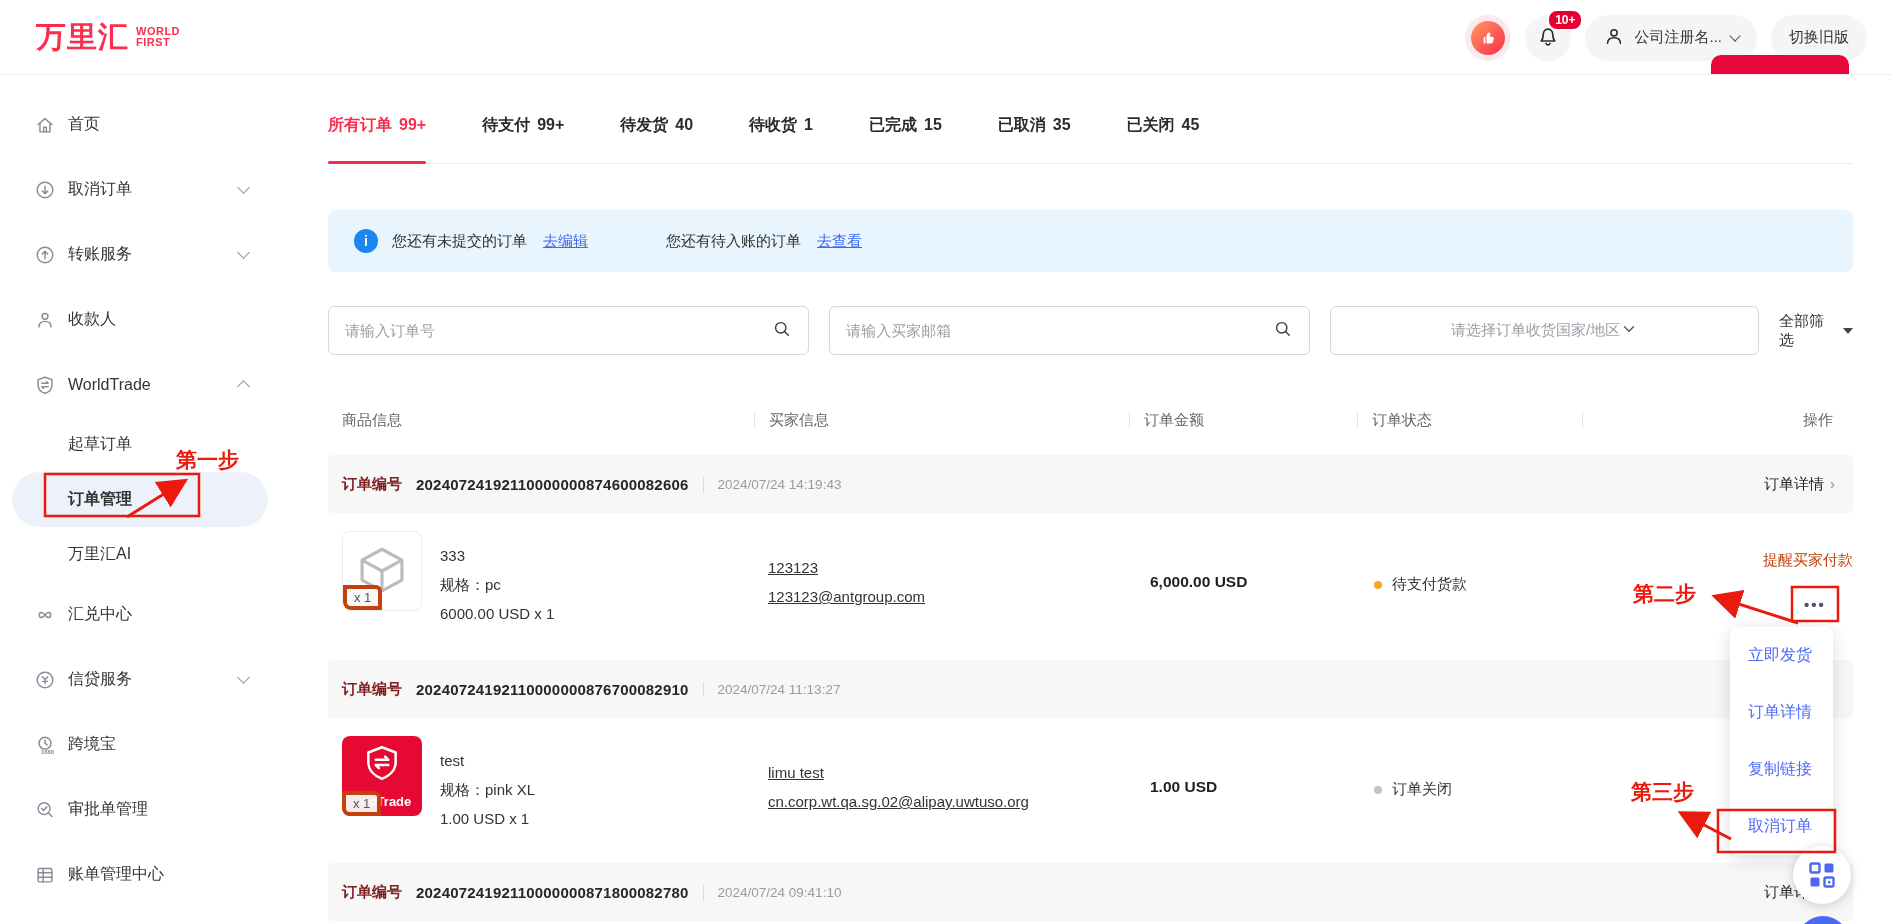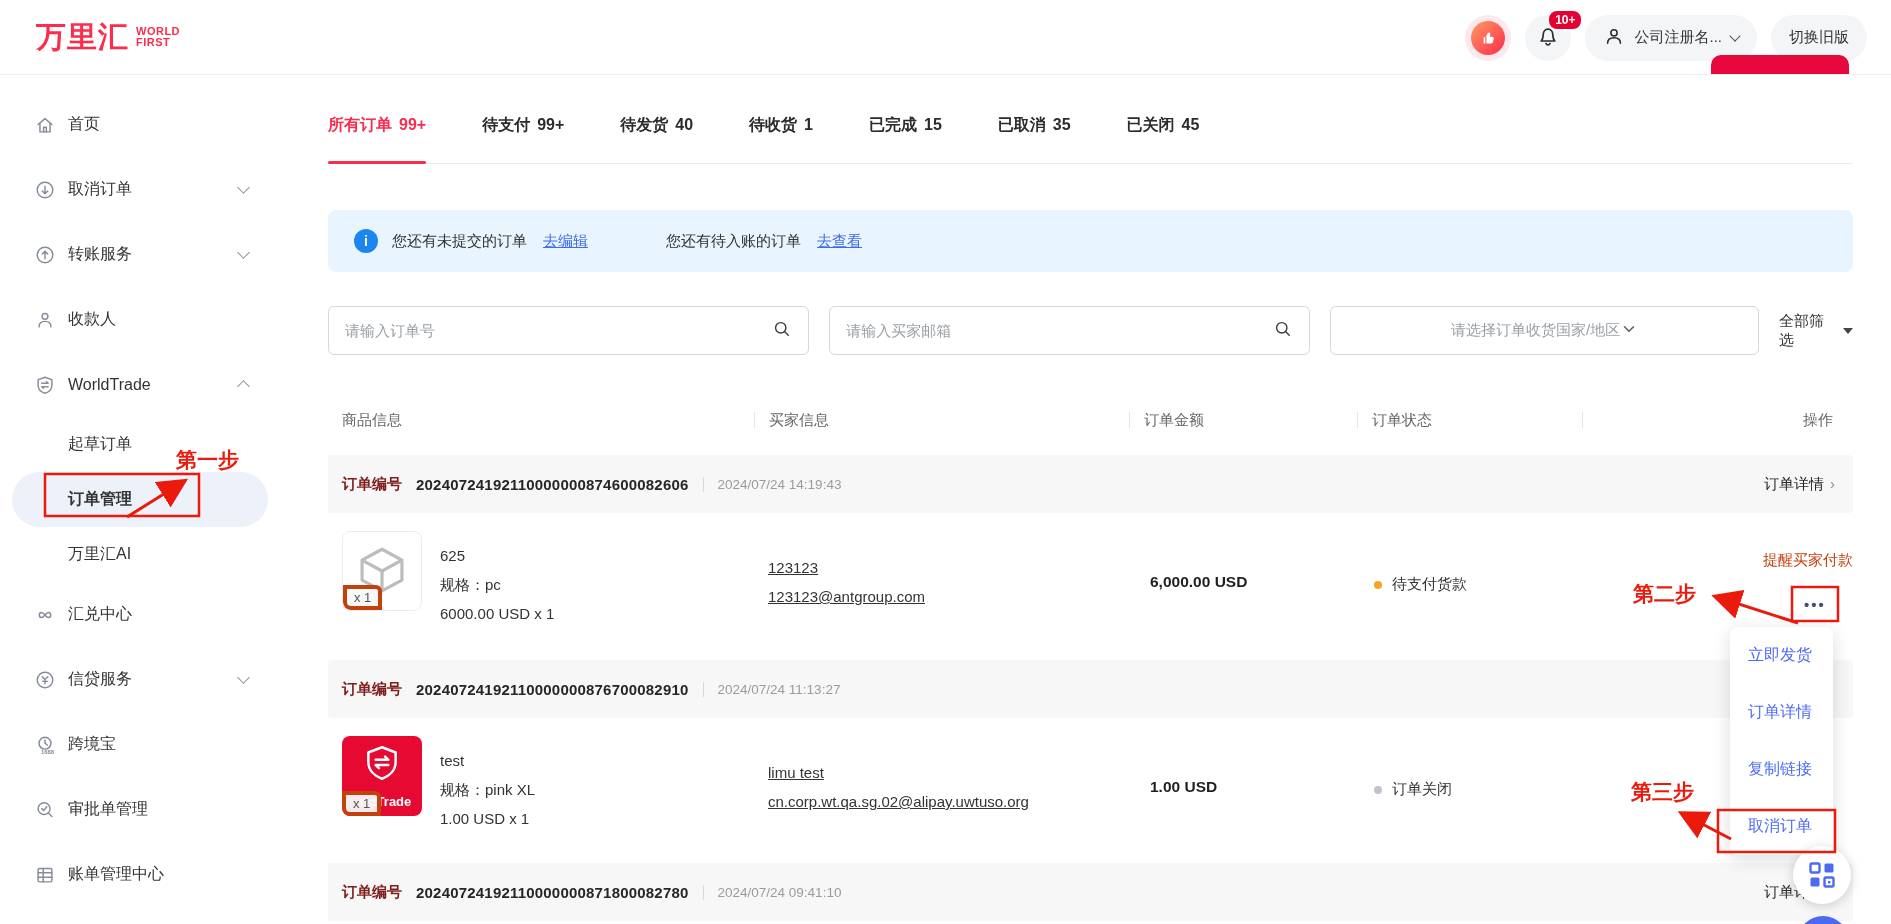--- a/index.html
+++ b/index.html
@@ -350,21 +350,21 @@
     <div class="orow" style="top:438px;height:147px;">
       <div class="pimg">
         <svg width="58" height="58" viewBox="0 0 64 64" fill="none" stroke="#bcbcbc" stroke-width="3.5" stroke-linejoin="round">
           <path d="M32 8 L54 20 V42 L32 54 L10 42 V20 Z"></path>
             <path d="M10 20 L32 32 L54 20"></path>
             <path d="M32 32 V54"></path>
         </svg>
         <span class="qty">x 1</span>
       </div>
       <div class="pcol">
-        <div>625</div>
+        <div>333</div>
         <div>规格：pc</div>
         <div>6000.00 USD x 1</div>
       </div>
       <div class="bcol">
         <div>123123</div>
         <div>123123@antgroup.com</div>
       </div>
       <div class="acol">6,000.00 USD</div>
       <div class="scol">
         <span class="dot o"></span>

